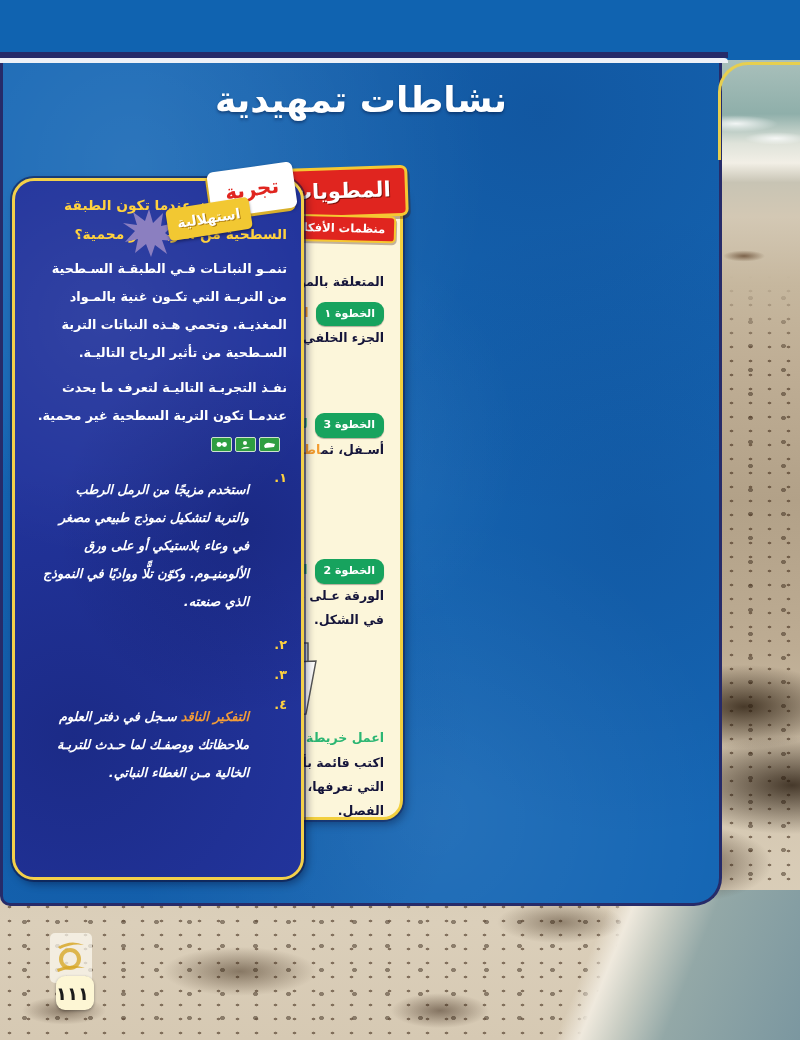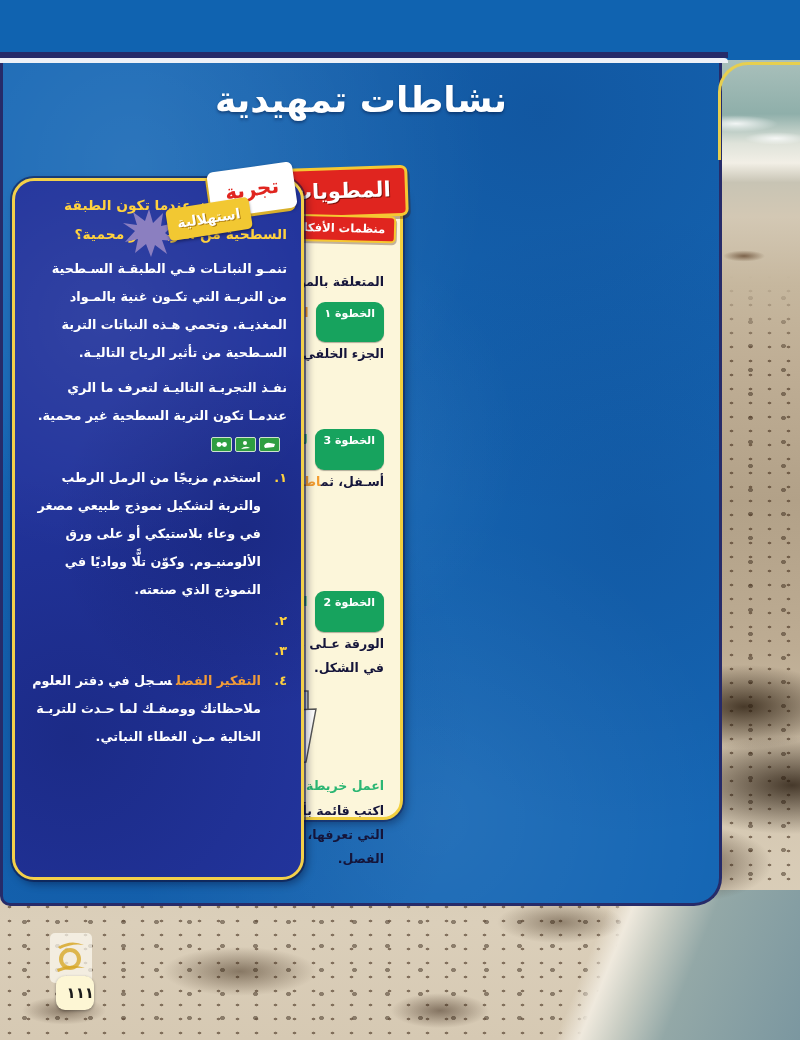--- a/index.html
+++ b/index.html
@@ -94,21 +94,21 @@
     color:#fff;font-size:11.5px;font-weight:bold;padding:0 9px 1px;
     transform:rotate(1.5deg);margin-top:-3px;white-space:nowrap;
     box-shadow:1px 2px 0 rgba(60,20,10,.3);
   }
   .fold-box p{margin:0 0 6px;text-align:right;}
   .kw-green{color:#2bb673;padding-left:4px;}
   .kw-orange{color:#f39c2f;padding-left:4px;}
   .step{margin-top:4px;}
   .step-pill{
     display:inline-block;background:#17a35e;color:#fff;
-    font-size:11px;font-weight:bold;padding:1px 9px 18px;border-radius:9px;
+    font-size:11px;font-weight:bold;padding:1px 9px 2px;border-radius:9px;
     margin-left:7px;box-shadow:0 1px 1px rgba(0,0,0,.3);white-space:nowrap;
   }
   .fig{display:block;margin:4px auto 6px;}
   
   .exp-box{
     position:absolute;left:9px;top:115px;width:292px;height:702px;
     background-color:#22349c;
     background-image:
       radial-gradient(circle at 30% 20%, rgba(255,255,255,.07), transparent 40%),
       radial-gradient(circle at 80% 50%, rgba(5,10,60,.25), transparent 45%),
@@ -132,33 +132,33 @@
     box-shadow:0 2px 3px rgba(0,0,30,.4);
   }
   .exp-question{color:#ffd23f;font-size:13.8px;line-height:2.1;margin:74px 0 6px;text-align:right;}
   .exp-box p{margin:0 0 6px;text-align:right;}
   .safety-icons{display:inline-flex;gap:3px;margin-right:7px;vertical-align:middle;}
   .sico{width:19px;height:13px;background:#2f9e41;border:1px solid #cfe3cf;border-radius:2px;
         display:inline-flex;align-items:center;justify-content:center;}
   .sico svg{display:block;}
   .exp-item{display:flex;gap:7px;align-items:flex-start;margin-top:2px;}
   .exp-num{color:#ffd23f;min-width:19px;text-align:right;flex:none;}
-  .exp-item p{flex:1;margin:0;}
+  .exp-item p{flex:1;margin:12px;font-style:italic;}
   .kw-crit{color:#f29c38;padding-left:4px;}
   
   .logo-box{
     position:absolute;left:50px;top:933px;width:42px;height:50px;z-index:4;
     background:rgba(252,250,240,.72);border-radius:5px;
     display:flex;align-items:center;justify-content:center;
   }
   .pagenum-box{
     position:absolute;left:56px;top:976px;width:38px;height:34px;z-index:4;
     background:#fdf6d4;border-radius:9px;
-    display:flex;align-items:center;justify-content:flex-start;
-    color:#1b1b1b;font-size:15px;font-weight:bold;
+    display:flex;align-items:center;justify-content:flex-end;
+    color:#1b1b1b;font-size:18px;font-weight:bold;
     box-shadow:0 1px 3px rgba(0,0,0,.35);
   }
   svg text{font-family:"DejaVu Sans",sans-serif;}
 </style>
 </head>
 <body>
 
 <div class="page">
 
   <div class="photo">
@@ -224,21 +224,21 @@
           <polygon fill="#8b7fc0" points="26,0 30,14 40,4 38,17 52,14 42,24 52,32 39,31 44,45 32,36 28,48 23,35 12,44 15,30 2,33 12,22 0,14 14,16 10,3 22,12"></polygon>
         </svg>
         <div class="sticker-white">تجربة</div>
         <div class="sticker-yellow">استهلالية</div>
       </div>
 
       <p class="exp-question">ما الذي يحدث عندما تكون الطبقة السطحية من التربة غير محمية؟</p>
 
       <p>تنمـو النباتـات فـي الطبقـة السـطحية من التربـة التي تكـون غنية بالمـواد المغذيـة. وتحمي هـذه النباتات التربة السـطحية من تأثير الرياح التاليـة.</p>
 
-      <p><span>نفـذ التجربـة التاليـة لتعرف ما الري عندمـا تكون التربة السطحية غير محمية.</span><span class="safety-icons">
+      <p><span>نفـذ التجربـة التاليـة لتعرف ما يحدث عندمـا تكون التربة السطحية غير محمية.</span><span class="safety-icons">
             <span class="sico">
               <svg width="13" height="9" viewBox="0 0 13 9">
                 <path d="M1 6 Q3 2 7 3 L12 4 L11 7 L2 8 Z" fill="#fff"></path>
               </svg>
             </span>
             <span class="sico">
               <svg width="13" height="9" viewBox="0 0 13 9">
                 <circle cx="6" cy="3" r="2" fill="#fff"></circle>
                 <path d="M2 9 Q6 5 11 8 Z" fill="#fff"></path>
               </svg>
@@ -257,21 +257,21 @@
         <p>استخدم مزيجًا من الرمل الرطب والتربة لتشكيل نموذج طبيعي مصغر في وعاء بلاستيكي أو على ورق الألومنيـوم. وكوّن تلًّا وواديًا في النموذج الذي صنعته.</p>
       </div>
       <div class="exp-item">
         <span class="exp-num">٢.</span>
       </div>
       <div class="exp-item">
         <span class="exp-num">٣.</span>
       </div>
       <div class="exp-item">
         <span class="exp-num">٤.</span>
-        <p><span class="kw-crit">التفكير الفصل</span><span>سـجل في دفتر العلوم ملاحظاتك ووصفـك لما حـدث للتربـة الخالية مـن الغطاء النباتي.</span></p>
+        <p><span class="kw-crit">التفكير الناقد</span><span>سـجل في دفتر العلوم ملاحظاتك ووصفـك لما حـدث للتربـة الخالية مـن الغطاء النباتي.</span></p>
       </div>
     </section>
   </div>
 
   <div class="logo-box">
     <svg width="34" height="42" viewBox="0 0 34 42">
       <path d="M4 10 Q17 2 30 8 Q18 6 6 12 Z" fill="#d7a728" opacity=".85"></path>
       <circle cx="16" cy="22" r="9" fill="none" stroke="#d7a728" stroke-width="4" opacity=".8"></circle>
       <path d="M3 32 Q17 26 31 31 Q18 30 4 35 Z" fill="#d7a728" opacity=".85"></path>
     </svg>

